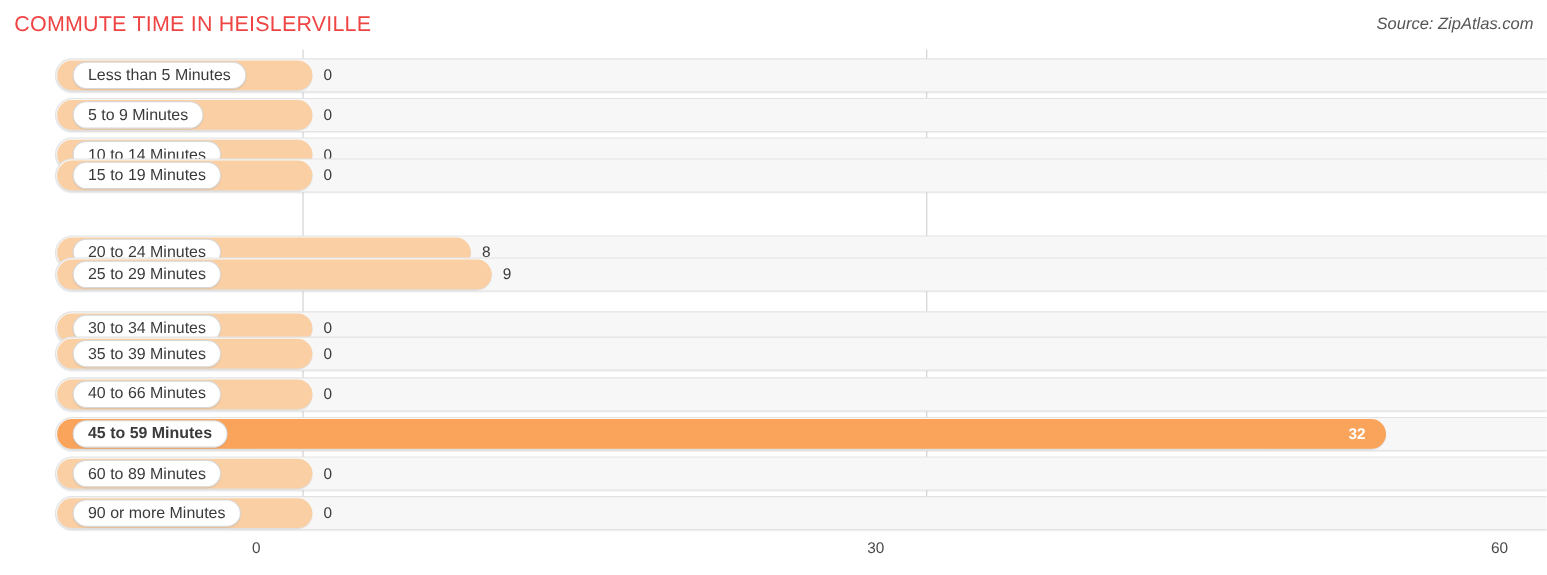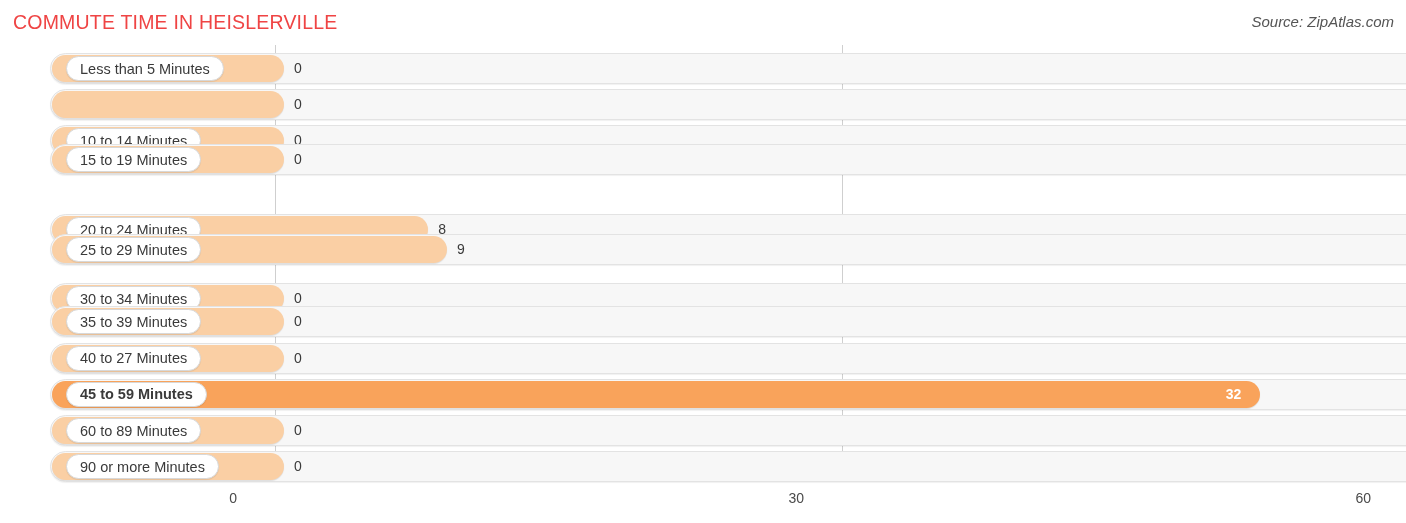--- a/index.html
+++ b/index.html
@@ -160,20 +160,23 @@
       <div class="track"></div>
       <div class="bar" style="width: 232px;"></div>
       <div class="label-pill">
         <span>Less than 5 Minutes</span>
       </div>
       <div class="value" style="left: 244px;">0</div>
     </div>
     <div class="row" style="top: 44.2px;">
       <div class="track"></div>
       <div class="bar" style="width: 232px;"></div>
+      <div class="label-pill">
+        <span>5 to 9 Minutes</span>
+      </div>
       <div class="value" style="left: 244px;">0</div>
     </div>
     <div class="row" style="top: 80.4px;">
       <div class="track"></div>
       <div class="bar" style="width: 232px;"></div>
       <div class="label-pill">
         <span>10 to 14 Minutes</span>
       </div>
       <div class="value" style="left: 244px;">0</div>
     </div>
@@ -214,21 +217,21 @@
       <div class="bar" style="width: 232px;"></div>
       <div class="label-pill">
         <span>35 to 39 Minutes</span>
       </div>
       <div class="value" style="left: 244px;">0</div>
     </div>
     <div class="row" style="top: 297.6px;">
       <div class="track"></div>
       <div class="bar" style="width: 232px;"></div>
       <div class="label-pill">
-        <span>40 to 27 Minutes</span>
+        <span>40 to 66 Minutes</span>
       </div>
       <div class="value" style="left: 244px;">0</div>
     </div>
     <div class="row highlight" style="top: 333.8px; font-weight: bold;">
       <div class="track"></div>
       <div class="bar" style="width: 1207.8px;"></div>
       <div class="label-pill">
         <span>45 to 59 Minutes</span>
       </div>
       <div class="value inside" style="left: 1175.8px;">32</div>

